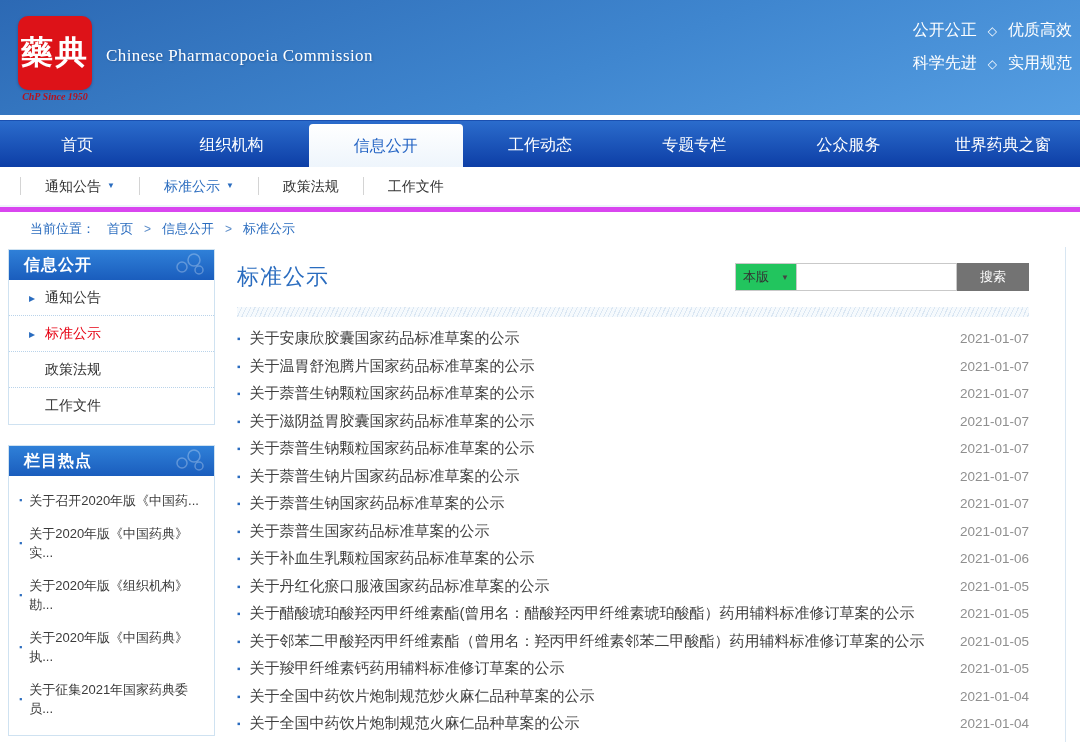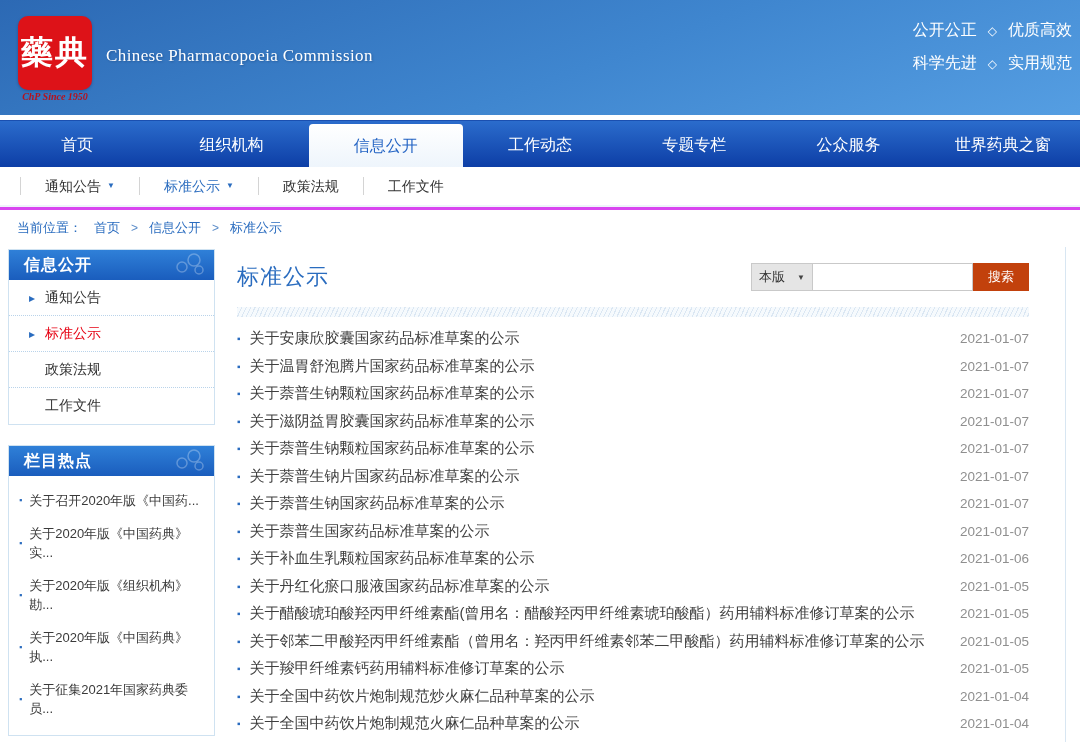--- a/index.html
+++ b/index.html
@@ -65,22 +65,22 @@
   .subnav-item {
     display:flex; align-items:center; padding:0 24px; font-size:14px; color:#333;
     text-decoration:none; cursor:pointer; border-left:1px solid #d4d4d4; line-height:18px;
   }
   .subnav-item.active { color:#2a6cbf; }
   .drop { display:none; font-size:8px; color:#2a6cbf; margin-left:6px; }
   .drop.show { display:inline; }
 
   
   .breadcrumb {
-    height:38px; display:flex; align-items:center; padding-left:17px;
-    border-top:3px solid #d946ef; font-size:13px; color:#2a6cbf; background:#fff;
+    height:38px; display:flex; align-items:center; padding-left:30px;
+    border-top:5px solid #d946ef; font-size:13px; color:#2a6cbf; background:#fff;
   }
   .bc-label { margin-right:12px; }
   .crumbs { display:flex; align-items:center; }
   .crumb { display:flex; align-items:center; }
   .bc-sep { margin:0 11px; color:#5b8cc9; font-size:12px; }
   .crumb:first-of-type .bc-sep { display:none; }
   .bc-link { color:#2a6cbf; text-decoration:none; cursor:pointer; }
 
   
   .main { display:flex; padding:2px 14px 0 8px; background:#fff; align-items:flex-start; }
@@ -111,31 +111,31 @@
     line-height:19px; text-decoration:none; cursor:pointer;
   }
   .hot-bullet { color:#2a6cbf; font-size:9px; margin-right:7px; flex:none; }
 
   
   .content { flex:1; margin-left:15px; padding:0 36px 0 7px; border-right:1px solid #d8e6f2; min-height:495px; }
   .content-head { display:flex; align-items:center; justify-content:space-between; height:54px; padding-top:6px; }
   .page-title { font-size:22px; font-weight:normal; color:#2a6cbf; letter-spacing:1px; }
   .search { display:flex; align-items:center; }
   .scope-select {
-    width:62px; height:28px; border:1px solid #c9c9c9; background:#e5e5e5;
+    width:62px; height:28px; border:1px solid #c9c9c9; background:#22c55e;
     display:flex; align-items:center; justify-content:space-between; padding:0 7px;
     font-size:13px; color:#333; cursor:pointer;
   }
   .scope-caret { font-size:8px; color:#444; }
   .search-input {
     width:160px; height:28px; border:1px solid #c9c9c9; border-left:none;
     outline:none; padding:0 6px; font-size:13px; font-family:inherit;
   }
   .search-btn {
-    width:56px; height:28px; border:none; background:#c2410c; color:#fff;
+    width:72px; height:28px; border:none; background:#737373; color:#fff;
     font-size:13px; cursor:pointer; font-family:inherit;
   }
   .stripe-band {
     height:10px; margin:6px 0 8px;
     background:repeating-linear-gradient(115deg,#dbe7f3 0px,#dbe7f3 1px,#f6fafd 1px,#f6fafd 4px);
   }
   .news-list { list-style:none; }
   .news-row { display:flex; align-items:center; height:27.5px; }
   .news-bullet { color:#2a6cbf; font-size:10px; margin-right:9px; flex:none; }
   .news-title {

